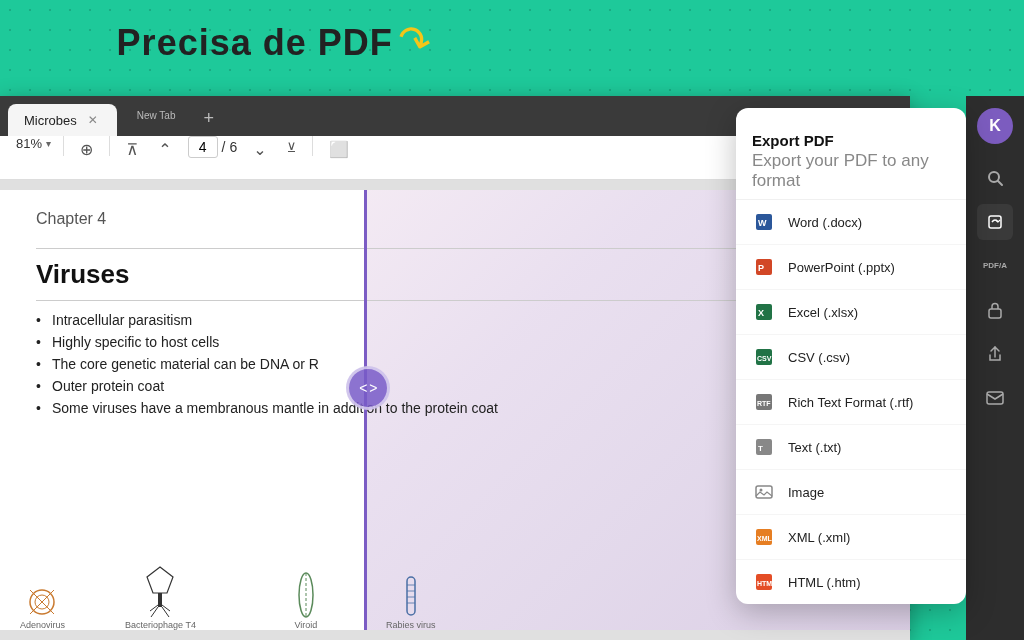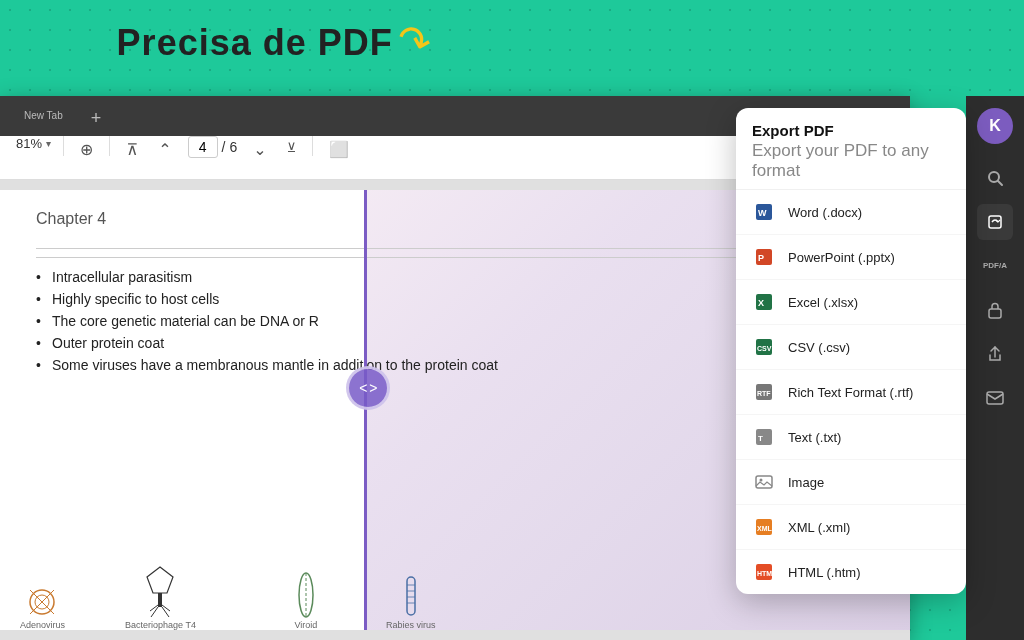--- a/index.html
+++ b/index.html
@@ -316,21 +316,21 @@
       top: 108px;
       right: 58px;
       width: 230px;
       background: white;
       border-radius: 12px;
       box-shadow: 0 8px 30px rgba(0,0,0,0.25);
       z-index: 30;
       overflow: hidden;
     }
     .export-panel-header {
-      padding: 14px 16px 8px;
+      padding: 24px 16px 8px;
       border-bottom: 1px solid #f0f0f0;
     }
     .export-panel-title {
       font-size: 15px;
       font-weight: 700;
       color: #111;
     }
     .export-panel-subtitle {
       font-size: 17px;
       color: #888;
@@ -411,20 +411,24 @@
 
 <div class="ocr-header">
   &nbsp;
   <span style="font-weight:700; font-family:sans-serif; font-style:normal;">Precisa de PDF</span>
   <span class="arrow-decoration">↷</span>
 </div>
 
 <div class="browser-window">
 
   <div class="tab-bar">
+    <div class="tab-active">
+      <span>Microbes</span>
+      <span class="tab-close">✕</span>
+    </div>
     <div class="tab-inactive">
       <span>New Tab</span>
     </div>
     <span class="tab-add">+</span>
   </div>
 
   <div class="toolbar">
     <div class="zoom-control">
       <span>81%</span>
       <span class="chevron">▾</span>
@@ -448,20 +452,21 @@
   <div class="pdf-content">
     <div class="pdf-page">
 
       <div class="pdf-bg-overlay"></div>
 
       <div class="pdf-purple-line"></div>
 
       <div class="pdf-page-inner">
         <p class="chapter-label">Chapter 4</p>
         <hr class="section-divider">
+        <h2 class="viruses-title">Viruses</h2>
         <hr class="section-divider">
         <ul class="bullet-list">
           <li>Intracellular parasitism</li>
           <li>Highly specific to host cells</li>
           <li>The core genetic material can be DNA or R</li>
           <li>Outer protein coat</li>
           <li>Some viruses have a membranous mantle in addition to the protein coat</li>
         </ul>
       </div>
 

